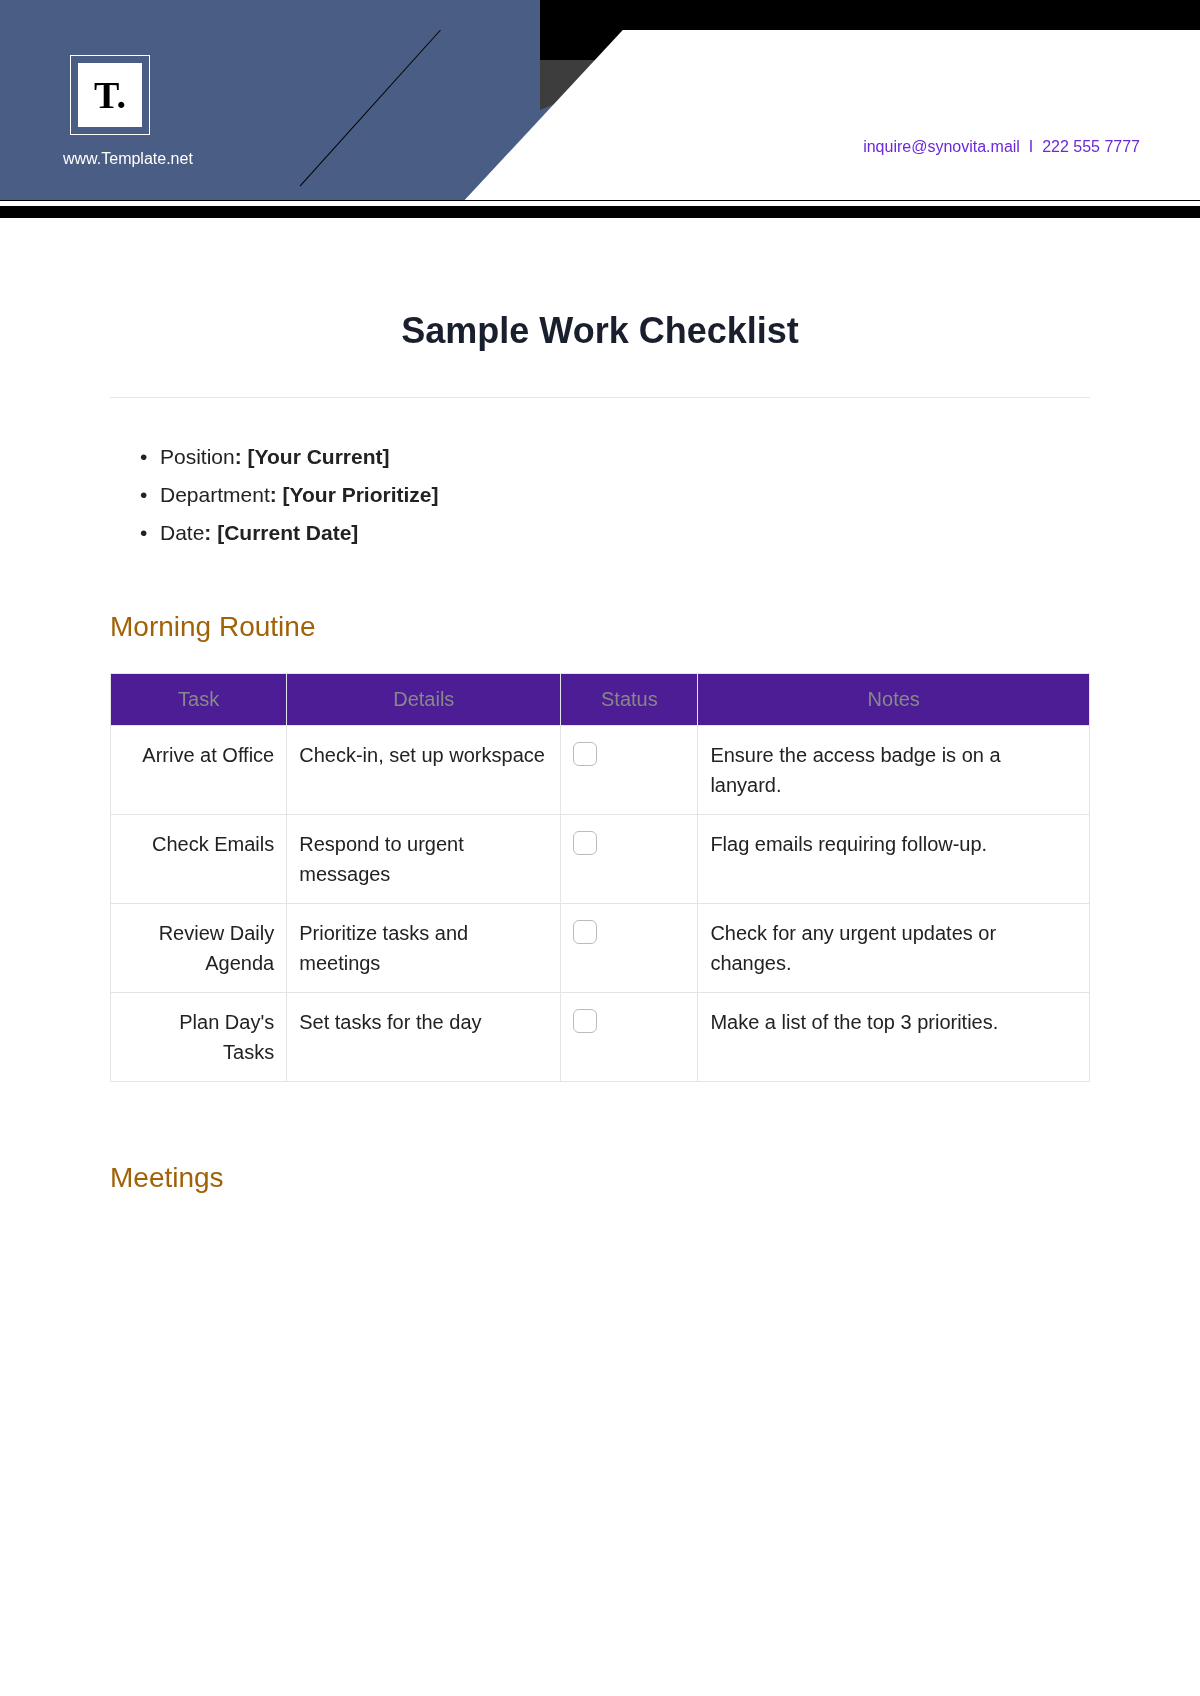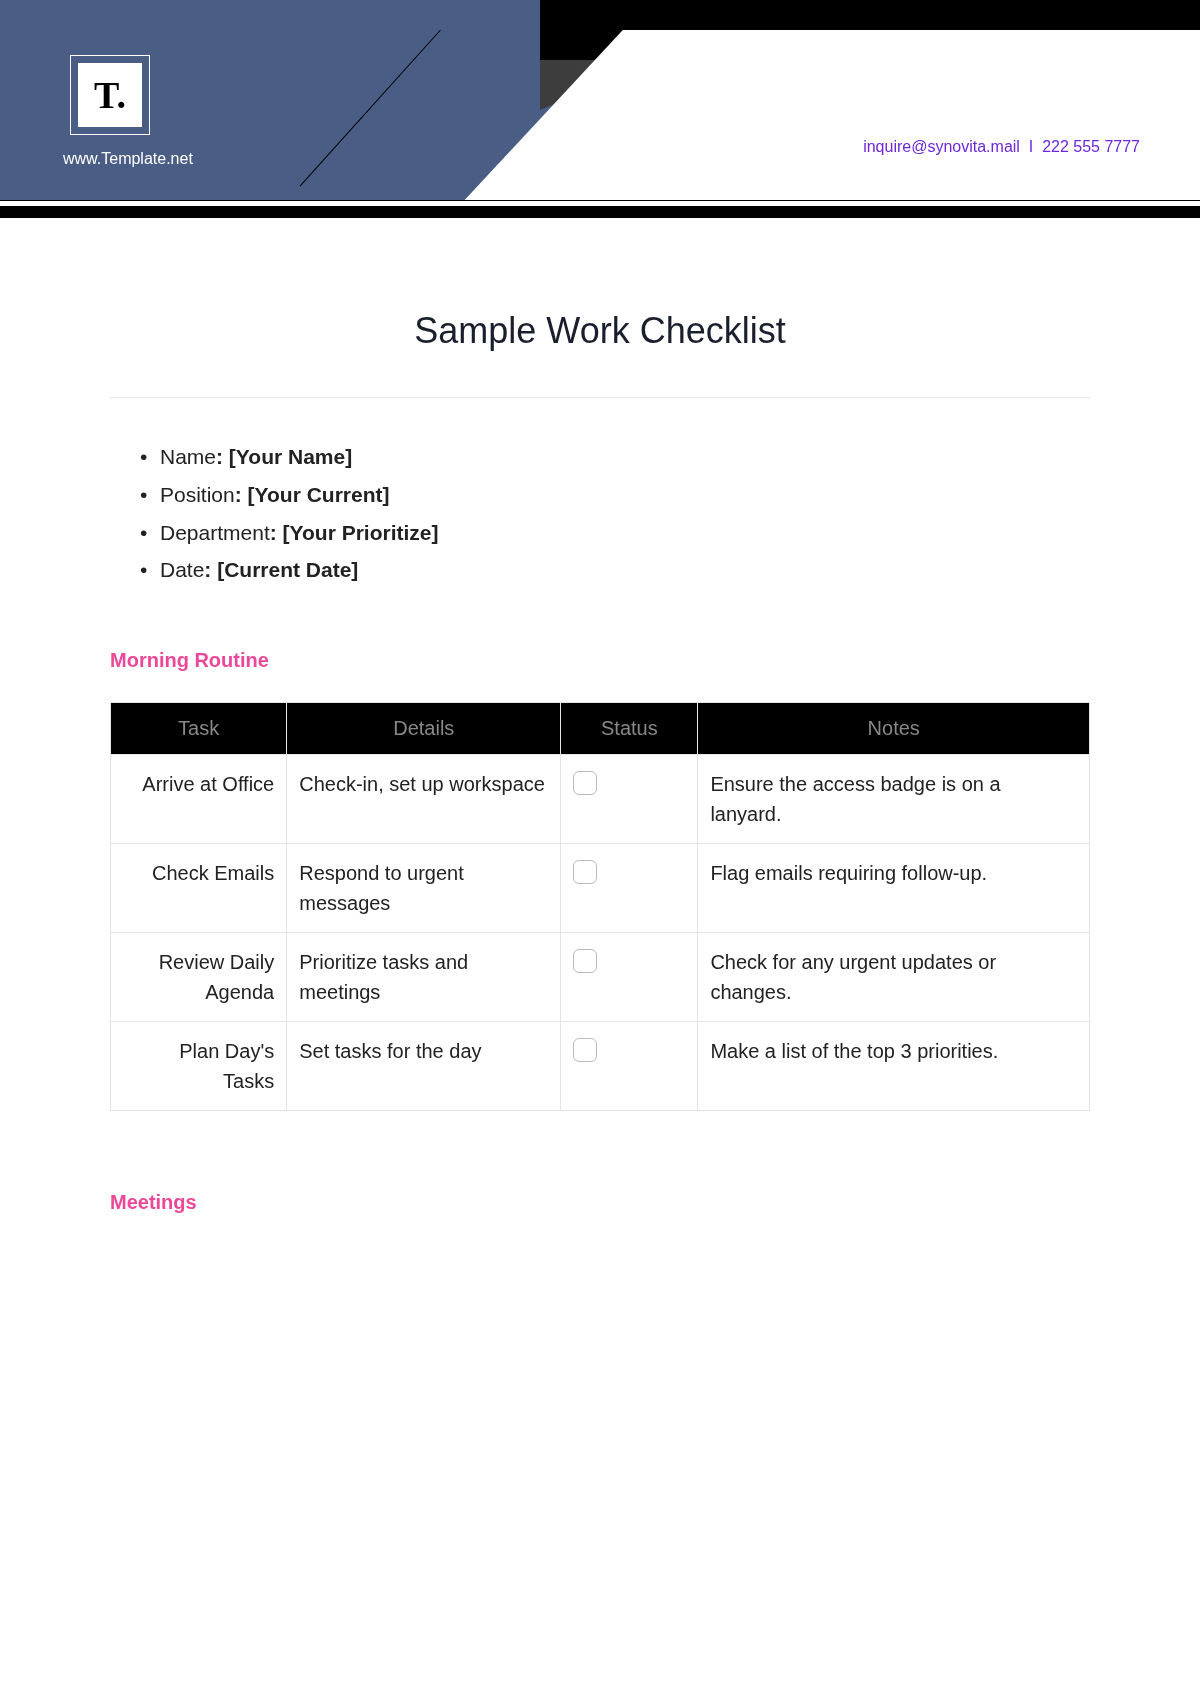--- a/index.html
+++ b/index.html
@@ -112,21 +112,21 @@
   }
   .content {
     position: absolute;
     top: 280px;
     left: 110px;
     right: 110px;
   }
   .title {
     text-align: center;
     font-size: 36px;
-    font-weight: 400;
+    font-weight: 700;
     color: #1a1f2e;
     margin-top: 30px;
     margin-bottom: 45px;
   }
   .hr {
     border: none;
     border-top: 1px solid #e5e5e5;
     margin-bottom: 40px;
   }
   .info-list {
@@ -142,32 +142,32 @@
     line-height: 1.8;
   }
   .info-list li::before {
     content: "•";
     position: absolute;
     left: 0;
     color: #222;
   }
   .info-list .bold { font-weight: 700; }
   .section-heading {
-    font-size: 20px;
-    font-weight: 700;
-    color: #ec4899;
+    font-size: 28px;
+    font-weight: 400;
+    color: #a16207;
     margin-bottom: 30px;
   }
   table.ck {
     width: 100%;
     border-collapse: collapse;
     margin-bottom: 80px;
   }
   table.ck th {
-    background: #000000;
+    background: #4c1d95;
     color: #888;
     font-weight: 400;
     font-size: 20px;
     padding: 14px 10px;
     border: 1px solid #e2e4e8;
     text-align: center;
   }
   table.ck td {
     border: 1px solid #e2e4e8;
     padding: 14px 12px;
@@ -211,21 +211,20 @@
   </div>
 </div>
 <div class="thin-line"></div>
 <div class="thick-line"></div>
 
 <div class="content">
   <h1 class="title">Sample Work Checklist</h1>
   <hr class="hr">
 
   <ul class="info-list">
-    <li><span>Name</span><span class="bold">: <span>[Your Name]</span></span></li>
     <li><span>Position</span><span class="bold">: <span>[Your Current]</span></span></li>
     <li><span>Department</span><span class="bold">: <span>[Your Prioritize]</span></span></li>
     <li><span>Date</span><span class="bold">: <span>[Current Date]</span></span></li>
   </ul>
 
   <h2 class="section-heading">Morning Routine</h2>
 
   <table class="ck">
     <thead>
       <tr>

